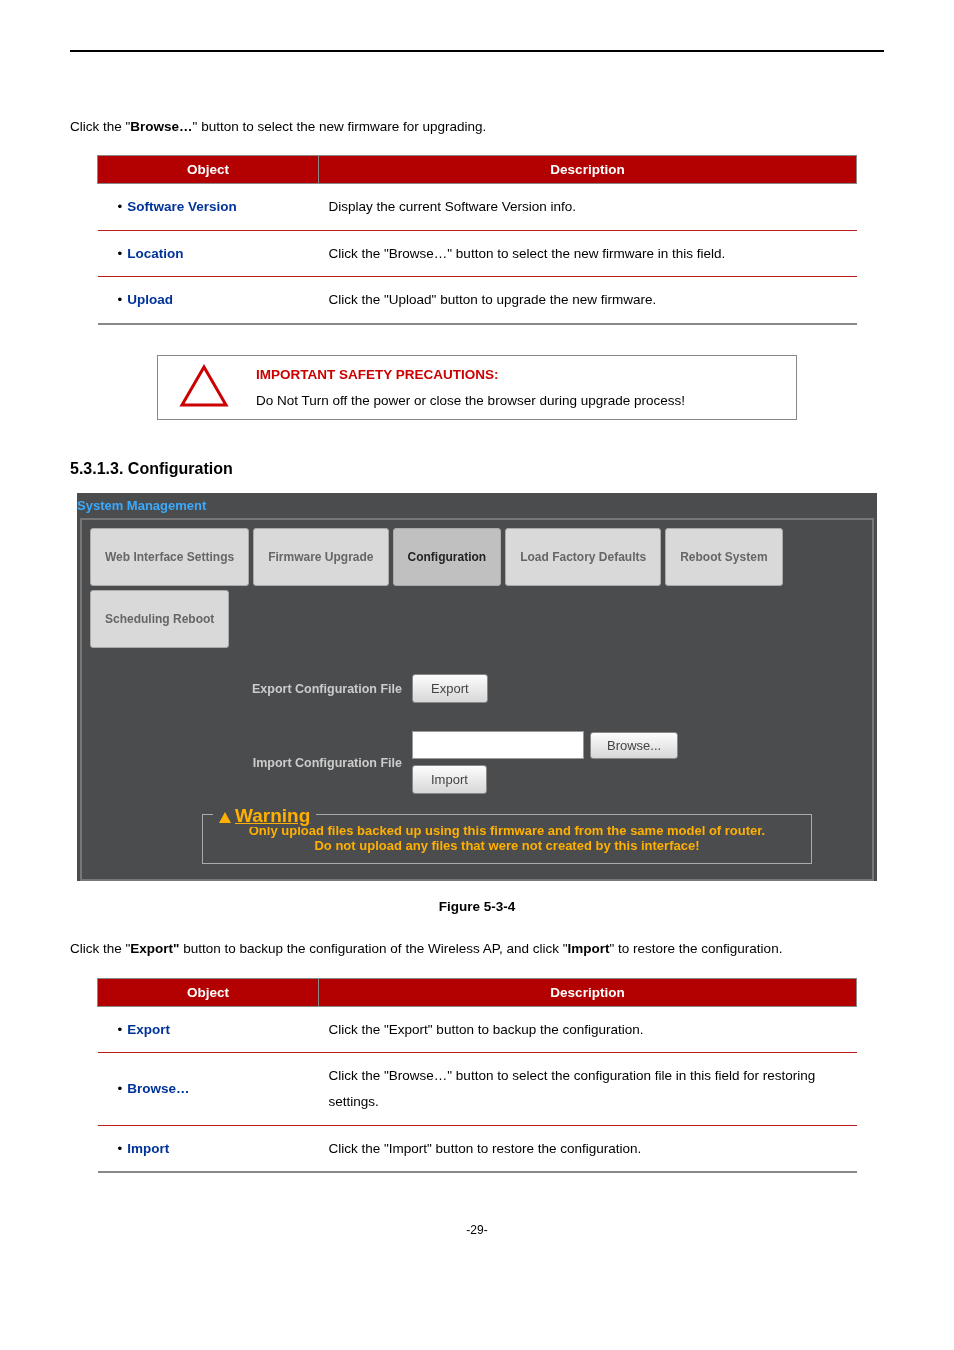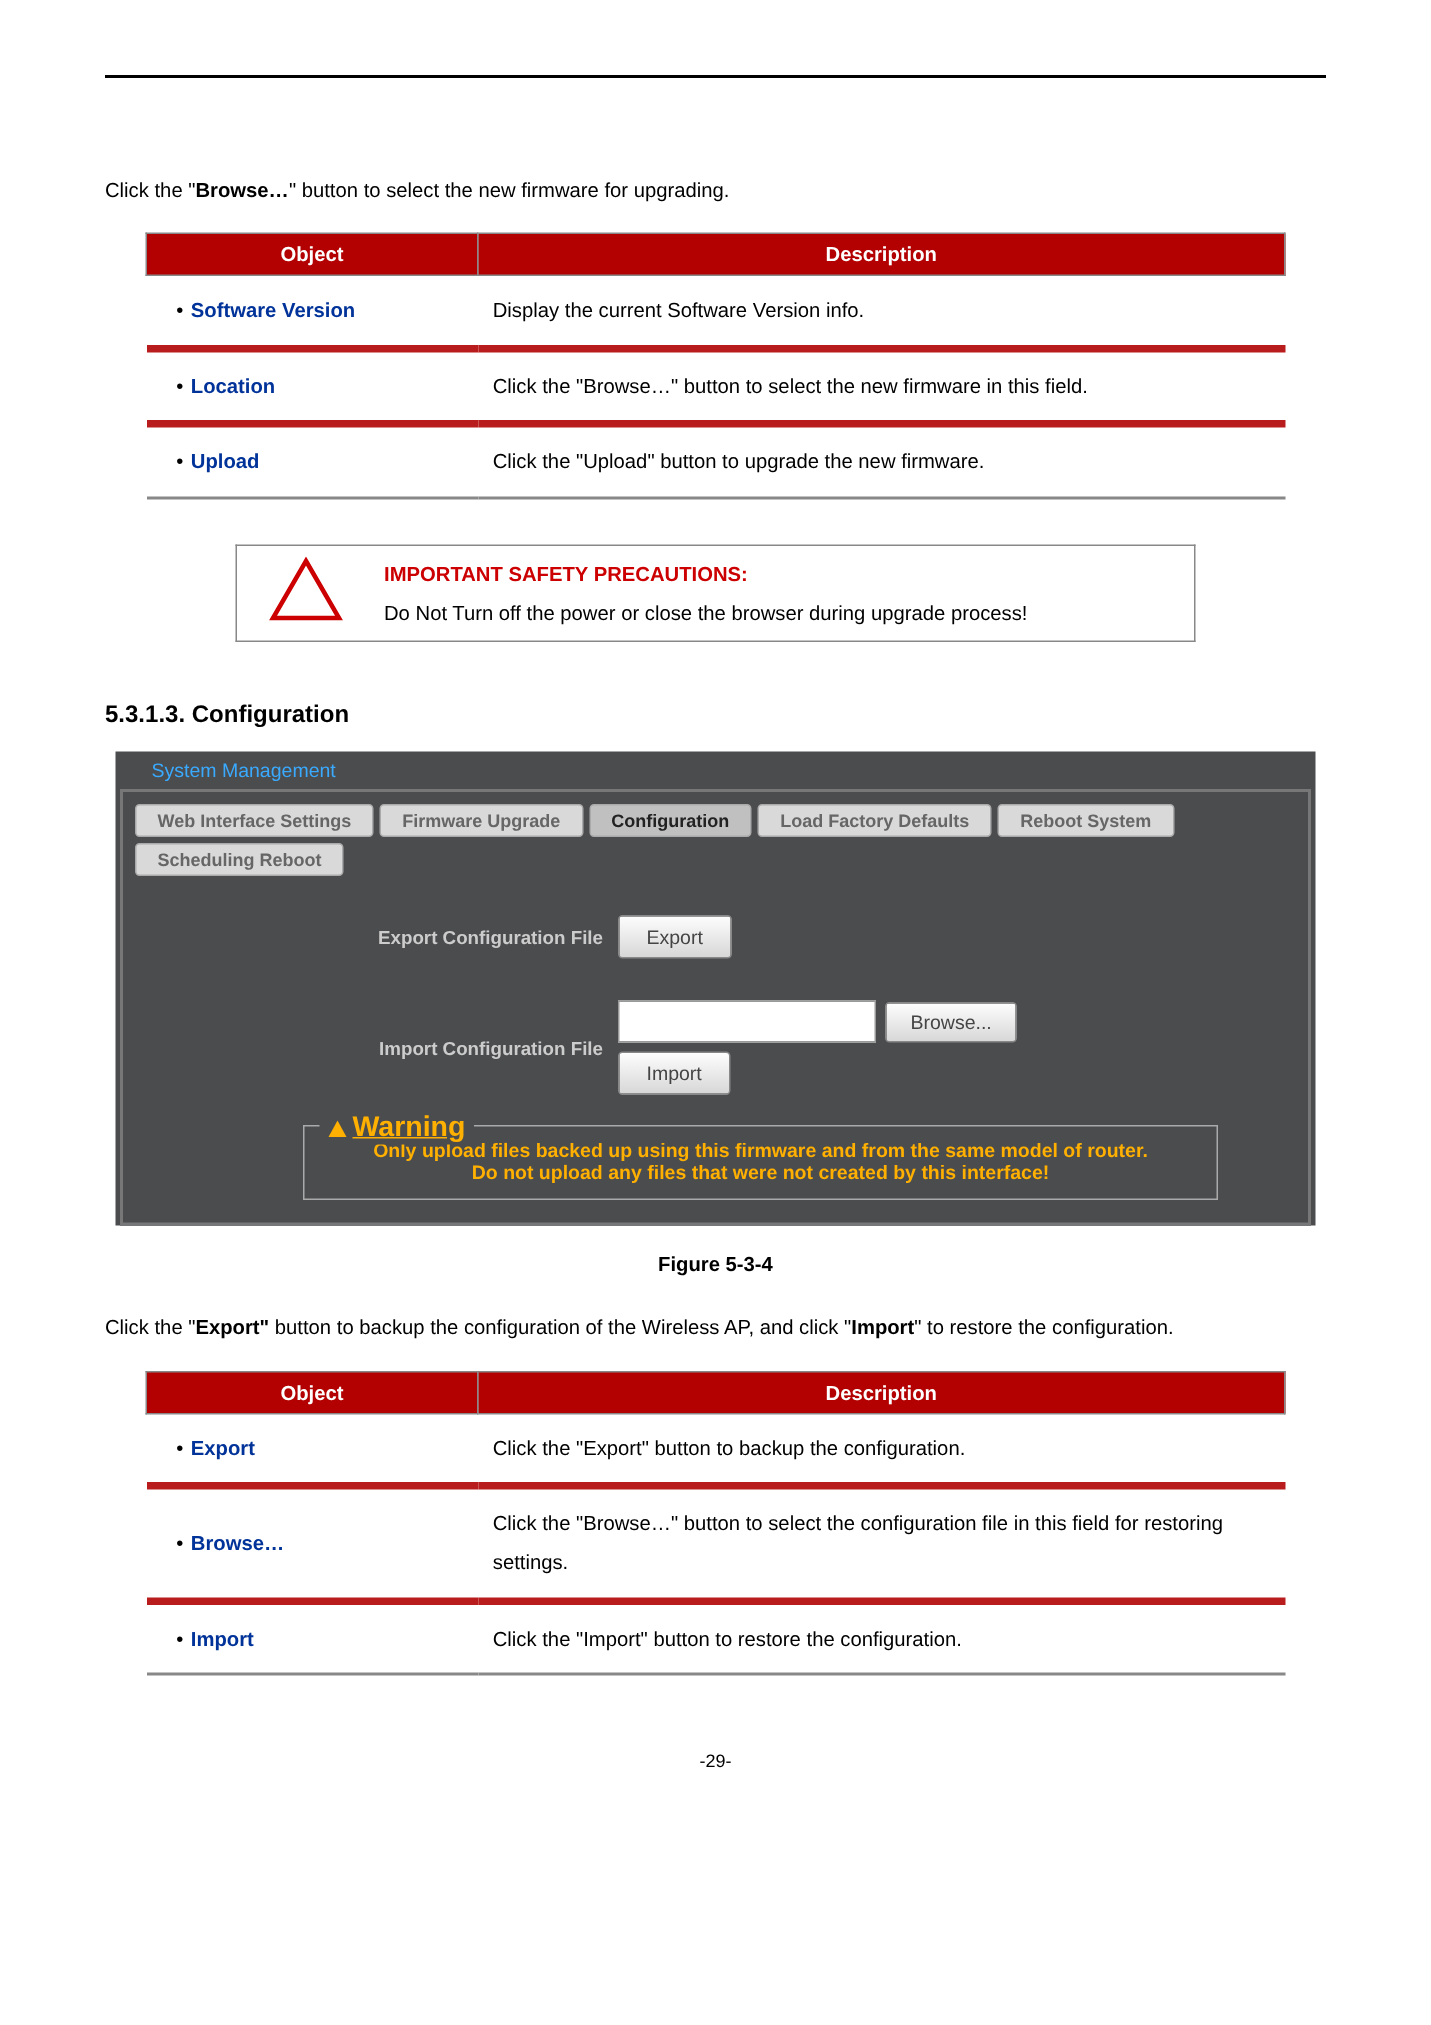--- a/index.html
+++ b/index.html
@@ -31,21 +31,21 @@
     text-align: center;
     padding: 6px 10px;
     font-size: 13.5px;
     font-weight: bold;
     border: 1px solid #888;
   }
   table.desc-table td {
     padding: 10px 10px;
     font-size: 13.5px;
     vertical-align: middle;
-    border-bottom: 5px solid #b91c1c;
+    border-bottom: 1px solid #b91c1c;
     line-height: 1.9;
   }
   table.desc-table tr:last-child td {
     border-bottom: 2px solid #888;
   }
   table.desc-table tr.header-row th:first-child { width: 200px; }
   .bullet-cell {
     font-size: 13.5px;
     color: #003399;
     font-weight: bold;
@@ -66,42 +66,42 @@
     margin-top: 10px;
     margin-bottom: 15px;
   }
   .panel {
     width: 800px;
     background: #4b4c4e;
     margin: 0 auto;
   }
   .panel-title {
     color: #3aaaff;
-    font-weight: normal;
+    font-weight: bold;
     font-size: 13px;
-    padding: 5px 24px;
+    padding: 5px 0;
   }
   .panel-inner {
     border: 2px solid #777;
     margin: 0 3px 3px 3px;
     background: #4b4c4e;
     padding-bottom: 15px;
   }
   .tabs {
     display: flex;
     flex-wrap: wrap;
     gap: 4px;
     padding: 8px;
   }
   .tab {
     background: #d9d9d9;
     color: #666;
     font-size: 12px;
     font-weight: bold;
-    padding: 3px 14px;
+    padding: 21px 14px;
     border: 1px solid #aaa;
     border-radius: 3px;
   }
   .tab.active {
     background: #c0c0c0;
     color: #222;
   }
   .cfg-row {
     display: flex;
     align-items: center;

